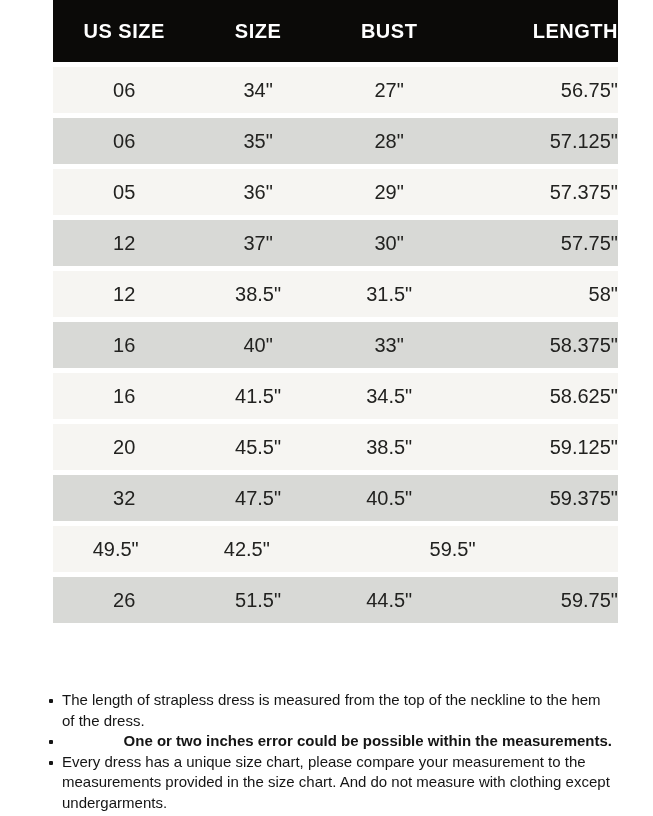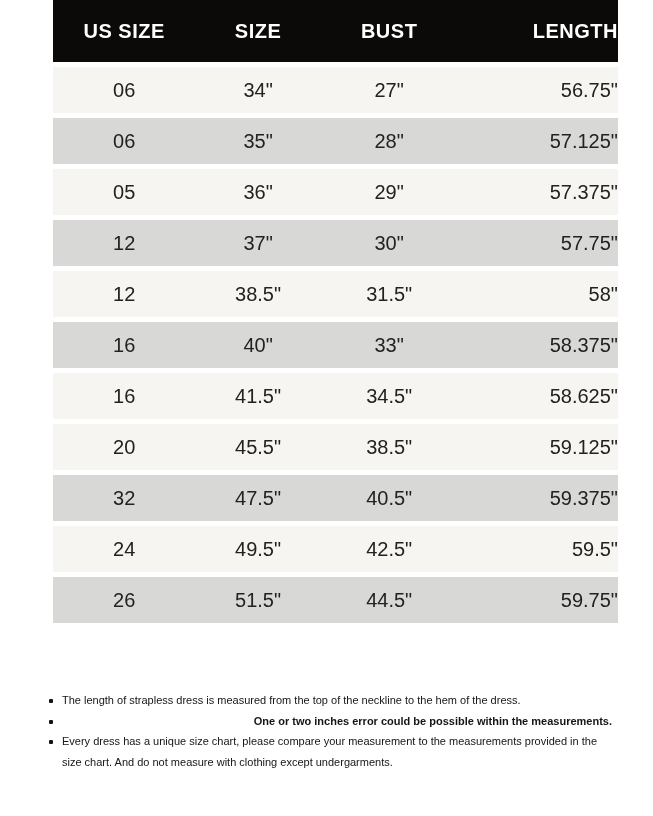--- a/index.html
+++ b/index.html
@@ -35,21 +35,21 @@
     font-size:20px;color:var(--cell_text);
   }
   .tr.odd{background:var(--row_light);}
   .tr.even{background:var(--row_dark);}
   .c0{width:25.2%;text-align:center;}
   .c1{width:22.2%;text-align:center;}
   .c2{width:24.2%;text-align:center;}
   .c3{width:28.4%;text-align:right;}
   .footnotes{
     position:absolute;left:45px;top:690px;width:567px;
-    font-size:11px;line-height:20.5px;color:var(--note_text);
+    font-size:15px;line-height:20.5px;color:var(--note_text);
   }
   .footnote{
     position:relative;padding-left:17px;margin:0;
   }
   .footnote .bullet{
     position:absolute;left:4px;top:9px;
     width:4px;height:4px;background:var(--note_text);
     border-radius:1px;
   }
   .footnote.bold{font-weight:bold;text-align:right;}
@@ -126,21 +126,20 @@
     </div>
 
     <div class="tr even">
       <div class="c0">32</div>
       <div class="c1">47.5"</div>
       <div class="c2">40.5"</div>
       <div class="c3">59.375"</div>
     </div>
 
     <div class="tr odd">
-      <div class="c0">24</div>
       <div class="c1">49.5"</div>
       <div class="c2">42.5"</div>
       <div class="c3">59.5"</div>
     </div>
 
     <div class="tr even">
       <div class="c0">26</div>
       <div class="c1">51.5"</div>
       <div class="c2">44.5"</div>
       <div class="c3">59.75"</div>

